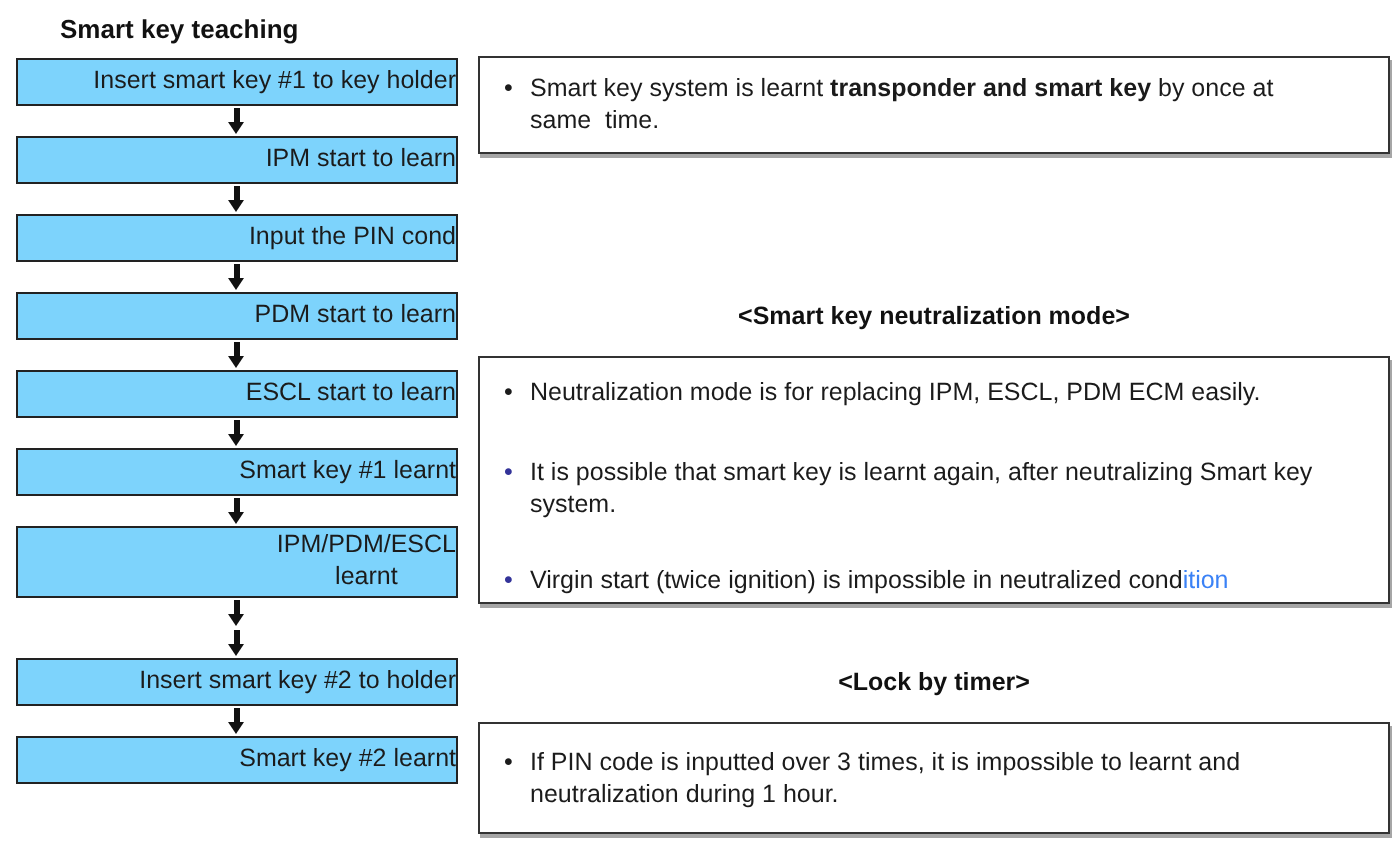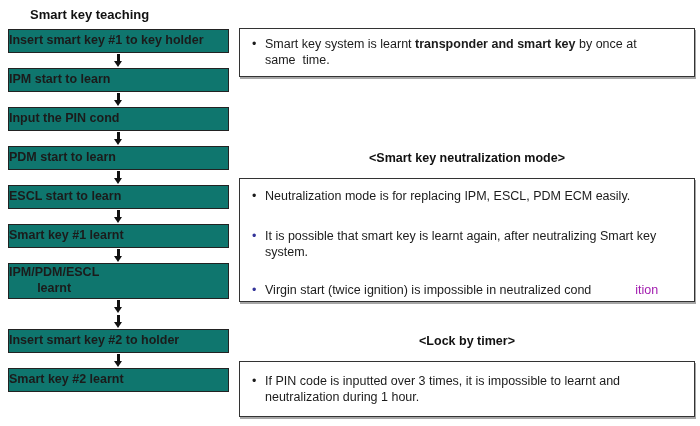--- a/index.html
+++ b/index.html
@@ -20,24 +20,23 @@
     font-weight: bold; font-size: 13px; color: #111; margin-left: 22px;
   }
   .flow-col {
     position: absolute; left: 8px; top: 29px; width: 221px;
     display: flex; flex-direction: column;
   }
   .flow-step {
     box-sizing: border-box;
     height: 24px;
     border: 1.5px solid #222222;
-    background: #0f766e;
-    display: flex; align-items: center; justify-content: flex-start;
+    background: #7dd3fc;
+    display: flex; align-items: center; justify-content: flex-end;
     text-align: center;
-    font-weight: bold;
   }
   .flow-step.tall { height: 36px; }
   .step-label { white-space: pre-line; line-height: 1.25; }
   .arrow-slot {
     height: 15px;
     display: flex; align-items: center; justify-content: center;
   }
   .arrow { position: relative; width: 9px; height: 13px; }
   .arrow::before {
     content: ""; position: absolute; left: 3px; top: 0;
@@ -70,21 +69,21 @@
   }
   #heading-neutral { top: 151px; }
   #heading-lock    { top: 334px; text-align: center; }
 
   .bullet-item { display: flex; }
   .bullet { flex: none; width: 13px; }
   .bullet.blue { color: #333399; }
   .bullet-text { flex: 1; }
   .line { white-space: pre-wrap; }
   b { font-weight: bold; }
-  .blue-text { color: #a21caf; margin-left: 44px; }
+  .blue-text { color: #3b82f6; }
 
   .mb-a { margin-bottom: 24px; }
   .mb-b { margin-bottom: 22px; }
 </style>
 </head>
 <body>
 
 <div class="page">
 
   <div class="flow-title">Smart key teaching</div>

